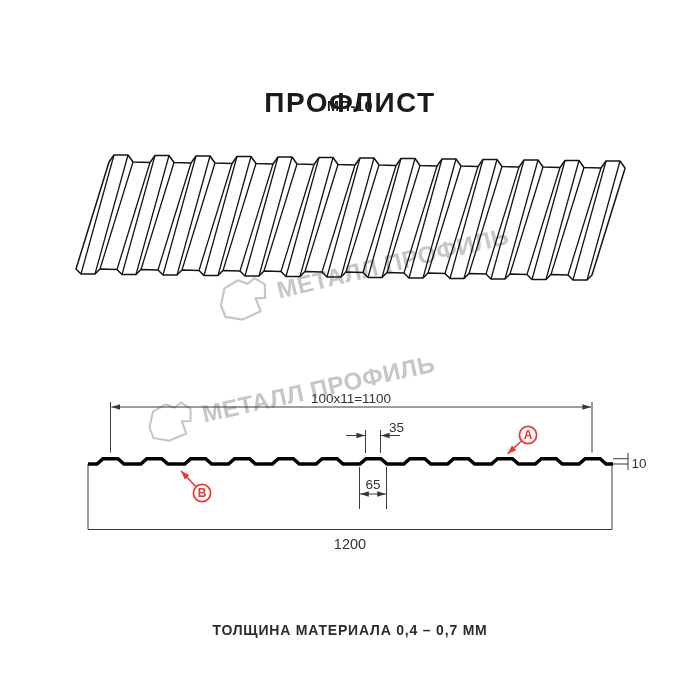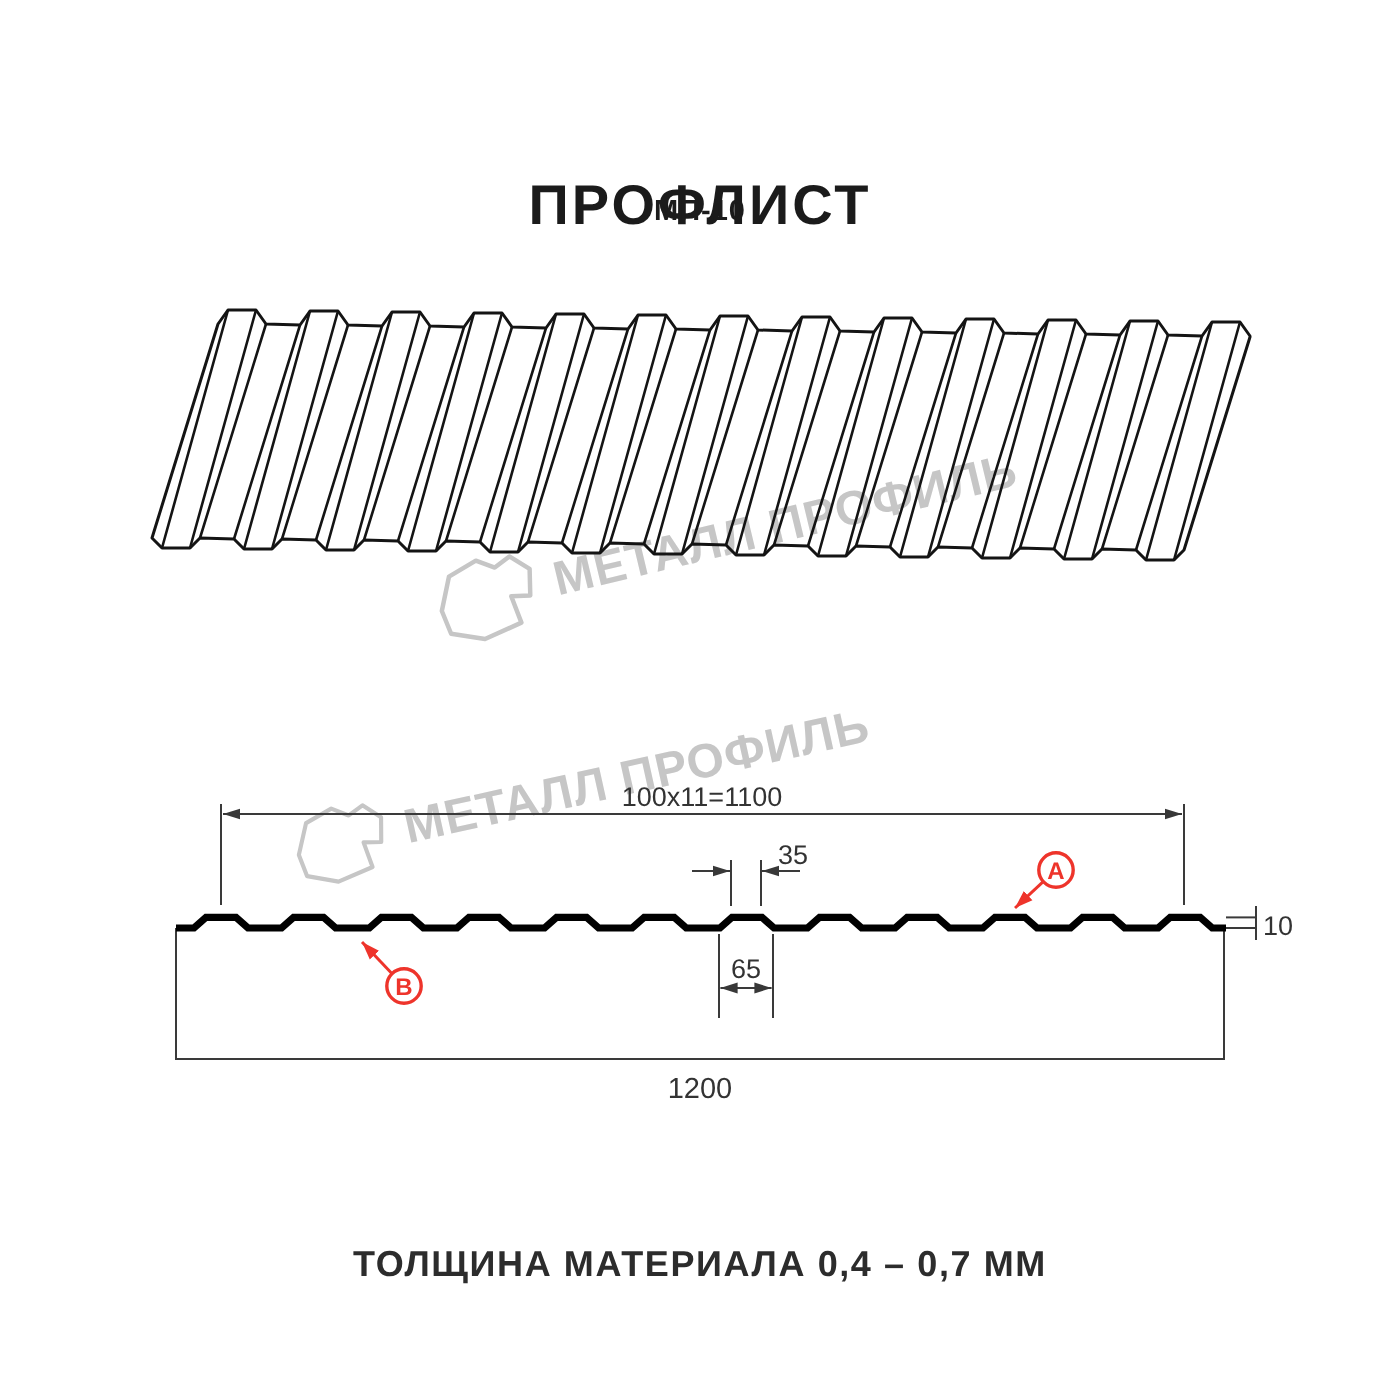--- a/index.html
+++ b/index.html
@@ -5,21 +5,21 @@
   html,body{margin:0;padding:0;background:#fff;}
   body{width:700px;height:700px;position:relative;overflow:hidden;
        font-family:"Liberation Sans",sans-serif;}
 
   .page-title{position:absolute;top:59px;left:0;width:700px;text-align:center;
     font-size:28px;font-weight:800;letter-spacing:1.5px;color:#1b1b1b;margin-top:28px;}
   .model{position:absolute;top:98px;left:0;width:700px;text-align:center;
     font-size:14.5px;font-weight:700;letter-spacing:.5px;color:#1b1b1b;}
 
   .footer-note{position:absolute;top:622px;left:0;width:700px;text-align:center;
-    font-size:18px;font-weight:600;letter-spacing:.8px;color:#2c2c2c;}
+    font-size:14px;font-weight:600;letter-spacing:.8px;color:#2c2c2c;}
 
   
   .wm{position:absolute;display:flex;align-items:center;gap:7px;z-index:0;
       color:var(--wm,#c6c6c6);font-weight:700;font-size:24px;letter-spacing:.5px;
       white-space:nowrap;}
   .wm svg{flex:0 0 auto;}
   .wm-sheet{left:222px;top:280px;transform:rotate(-13.5deg);transform-origin:0 100%;}
   .wm-xsec{left:150px;top:404px;transform:rotate(-12.5deg);transform-origin:0 100%;}
   .wm-logo{fill:none;stroke:var(--wm,#c6c6c6);stroke-width:2.4;stroke-linejoin:round;}
 

